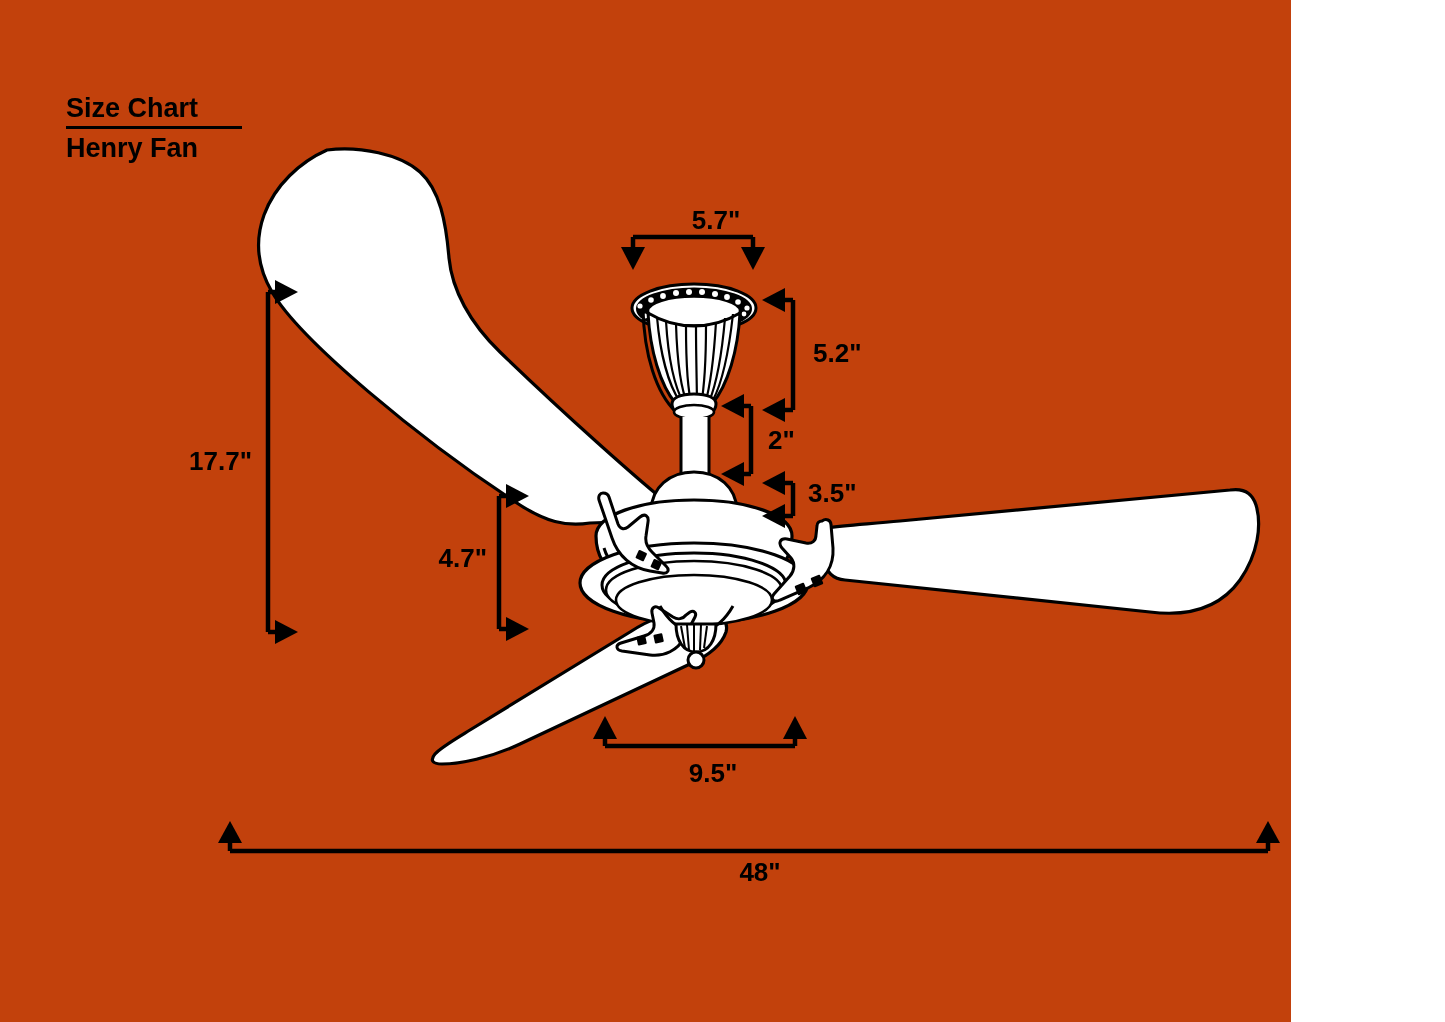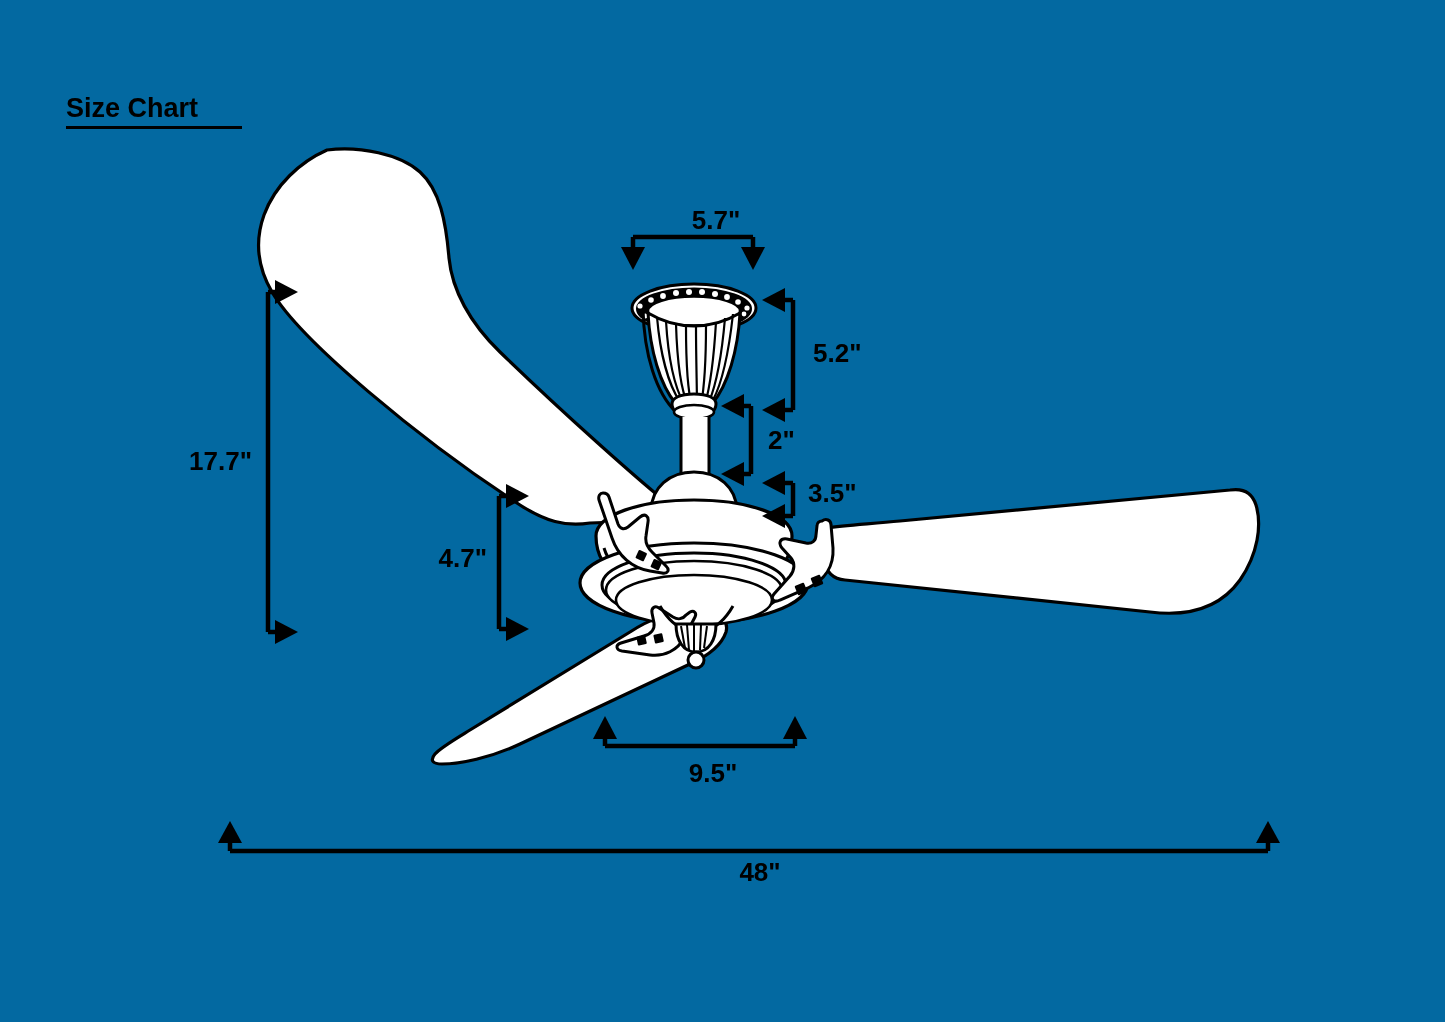--- a/index.html
+++ b/index.html
@@ -6,23 +6,23 @@
   html, body {
     margin: 0;
     padding: 0;
     background: #ffffff;
   }
   body {
     font-family: "Liberation Sans", sans-serif;
   }
   #stage {
     position: relative;
-    width: 1445px;
+    width: 1291px;
     height: 1022px;
-    background: #0369a1;
+    background: #c2410c;
     overflow: hidden;
   }
   #diagram-svg {
     position: absolute;
     left: 0;
     top: 0;
     width: 1445px;
     height: 1022px;
   }
   .title-block {
@@ -62,20 +62,21 @@
   }
 </style>
 </head>
 <body>
 
 <div id="stage">
 
   <div class="title-block">
     <div class="title-line1">Size Chart</div>
     <div class="title-rule"></div>
+    <div class="title-line2">Henry Fan</div>
   </div>
 
   <svg id="diagram-svg" viewBox="0 0 1445 1022">
     <defs>
       
     </defs>
 
     <path d="M 327 150
              C 300 162, 275 185, 264 215
              C 254 243, 258 268, 272 292

